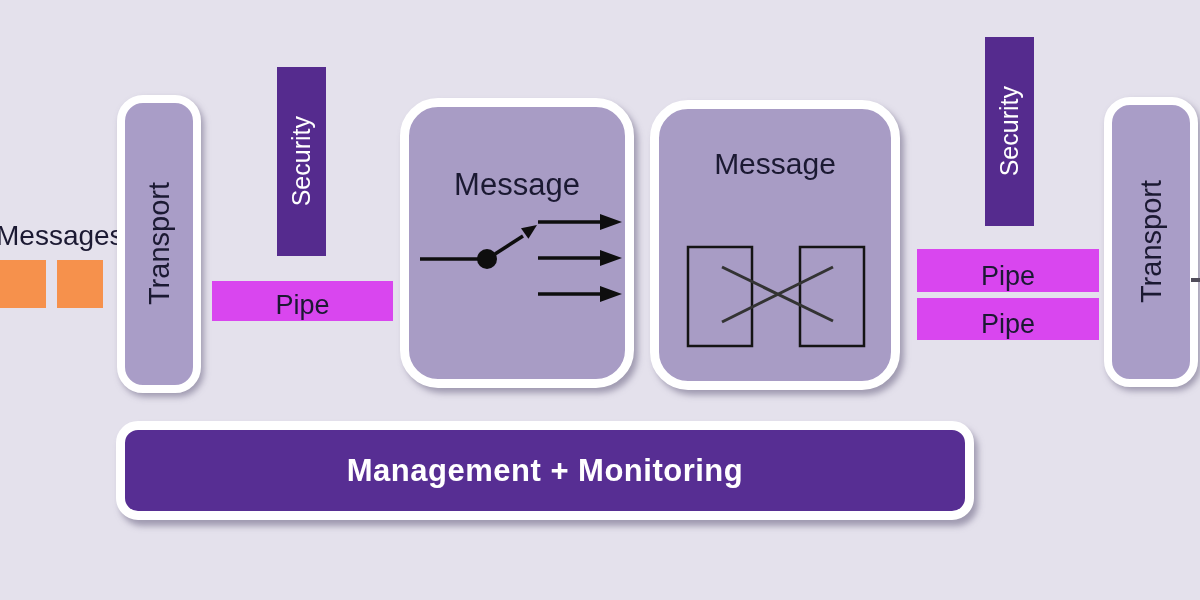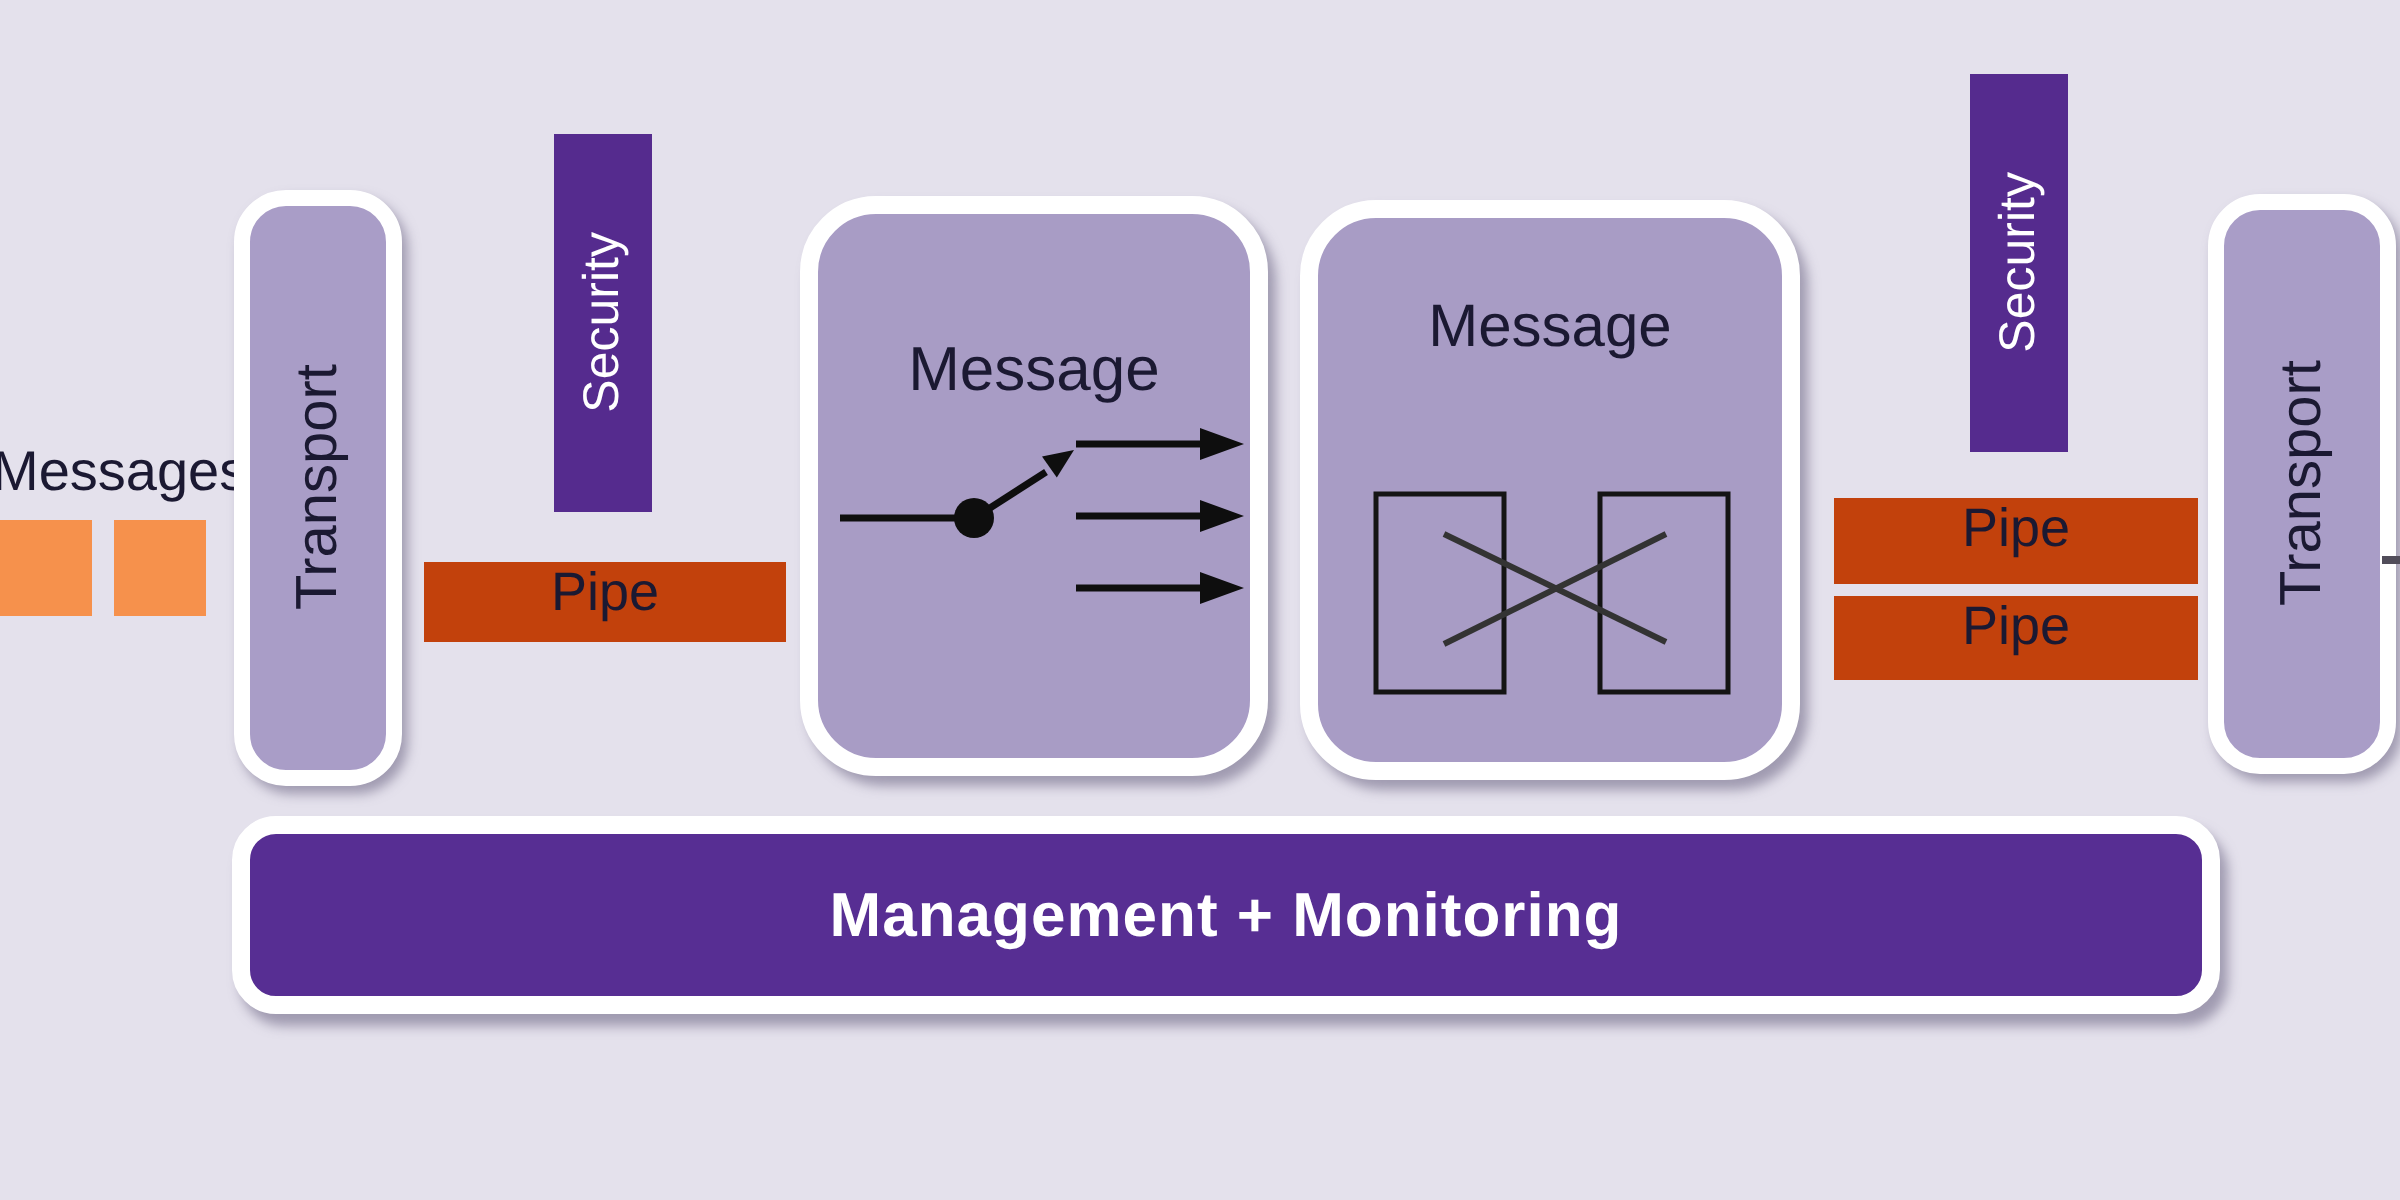--- a/index.html
+++ b/index.html
@@ -34,22 +34,22 @@
   .secbox {
     position:absolute; background:#552b8e;
     display:flex; align-items:center; justify-content:center;
   }
   .security-left  { left:277px; top:67px; width:49px; height:189px; }
   .security-right { left:985px; top:37px; width:49px; height:189px; }
   .secbox .vtext { font-size:25px; color:#ffffff; }
 
   
   .pipe {
-    position:absolute; background:#c2410c;
-    display:flex; align-items:flex-start; justify-content:center;
+    position:absolute; background:#d946ef;
+    display:flex; align-items:flex-end; justify-content:center;
     font-size:27px; color:#1b1932;
   }
   .pipe-left    { left:212px; top:281px; width:181px; height:40px; }
   .pipe-right-1 { left:917px; top:249px; width:182px; height:43px; }
   .pipe-right-2 { left:917px; top:298px; width:182px; height:42px; }
 
   
   .bigbox {
     position:absolute; background:#a89cc5;
     border:9px solid #fff; border-radius:38px;
@@ -65,21 +65,21 @@
   .transform-box .box-title { top:32px; font-size:30px; line-height:45px; }
   .icon-svg { position:absolute; }
   .routing-icon   { left:10px; top:103px; }
   .transform-icon { left:27px; top:136px; }
 
   
   .connector { position:absolute; left:1191px; top:278px; width:9px; height:4px; background:#514d5a; }
 
   
   .mgmt-bar {
-    position:absolute; left:116px; top:408px; width:994px; height:99px;
+    position:absolute; left:116px; top:421px; width:858px; height:99px;
     background:#572e93; border:9px solid #fff; border-radius:22px;
     box-shadow:4px 6px 6px rgba(104,96,128,.55);
     display:flex; align-items:center; justify-content:center;
   }
   .mgmt-bar span { color:#ffffff; font-size:31px; font-weight:bold; letter-spacing:.5px; }
 </style>
 </head>
 <body>
 
 <div class="canvas">

